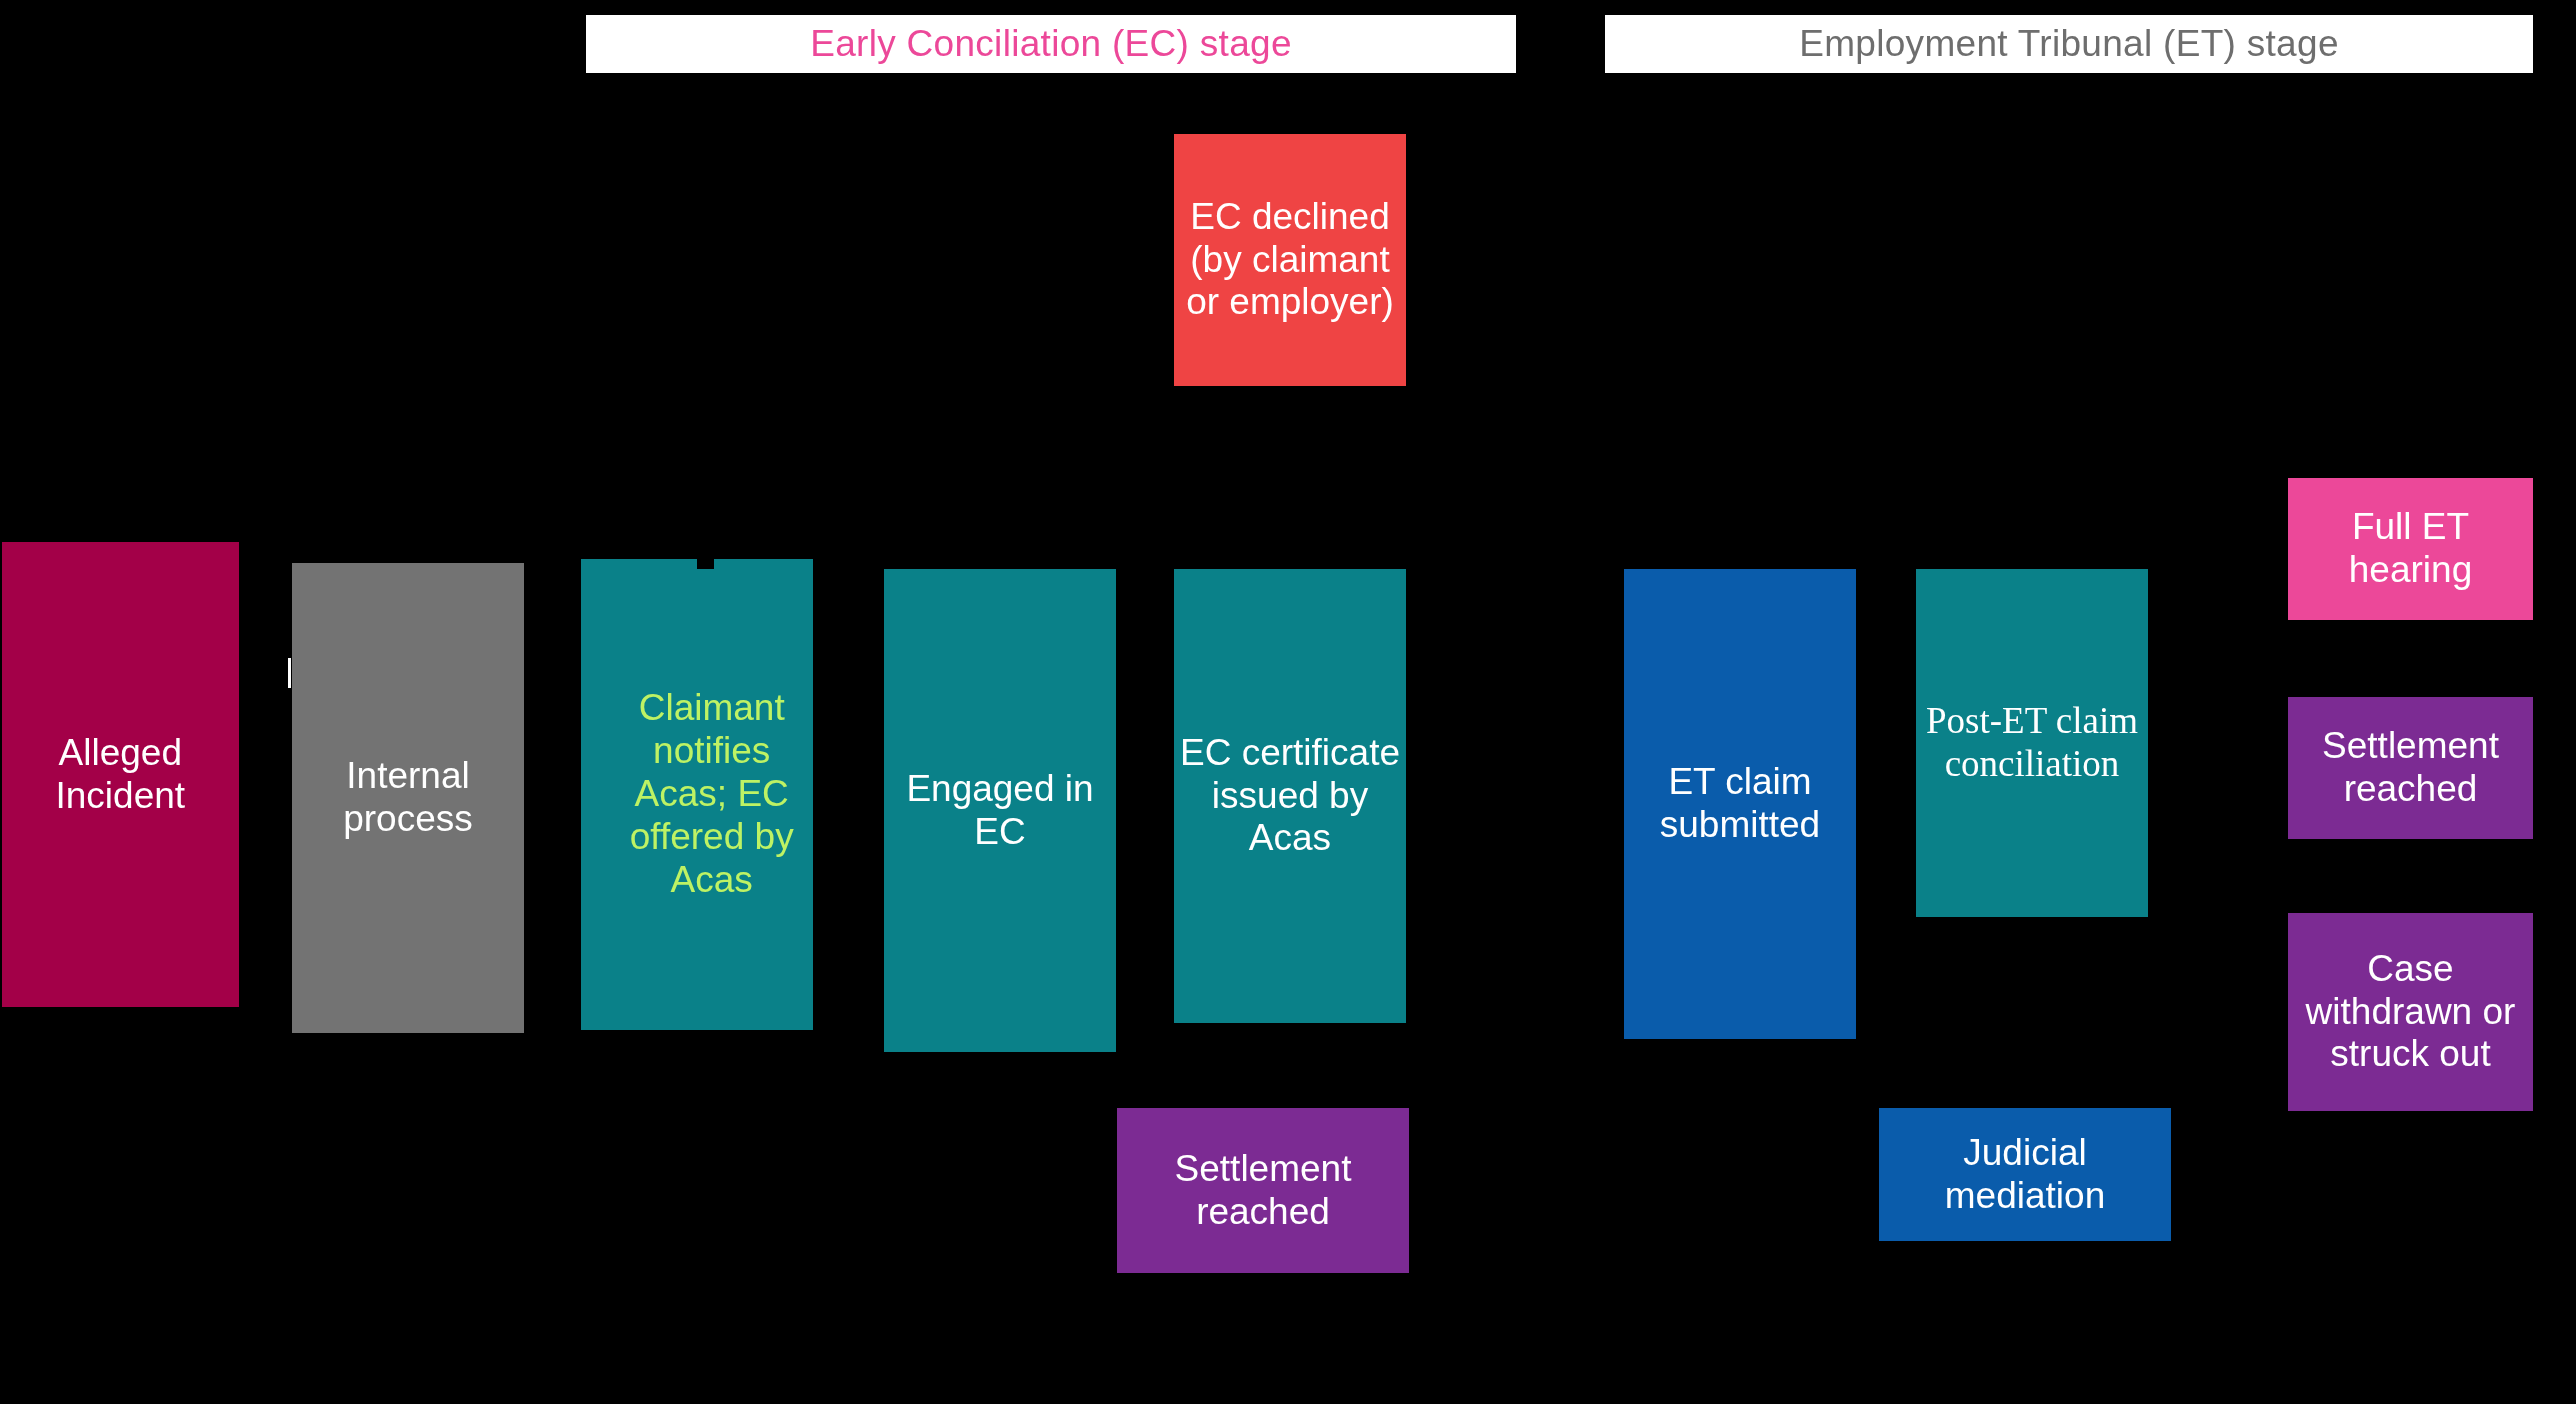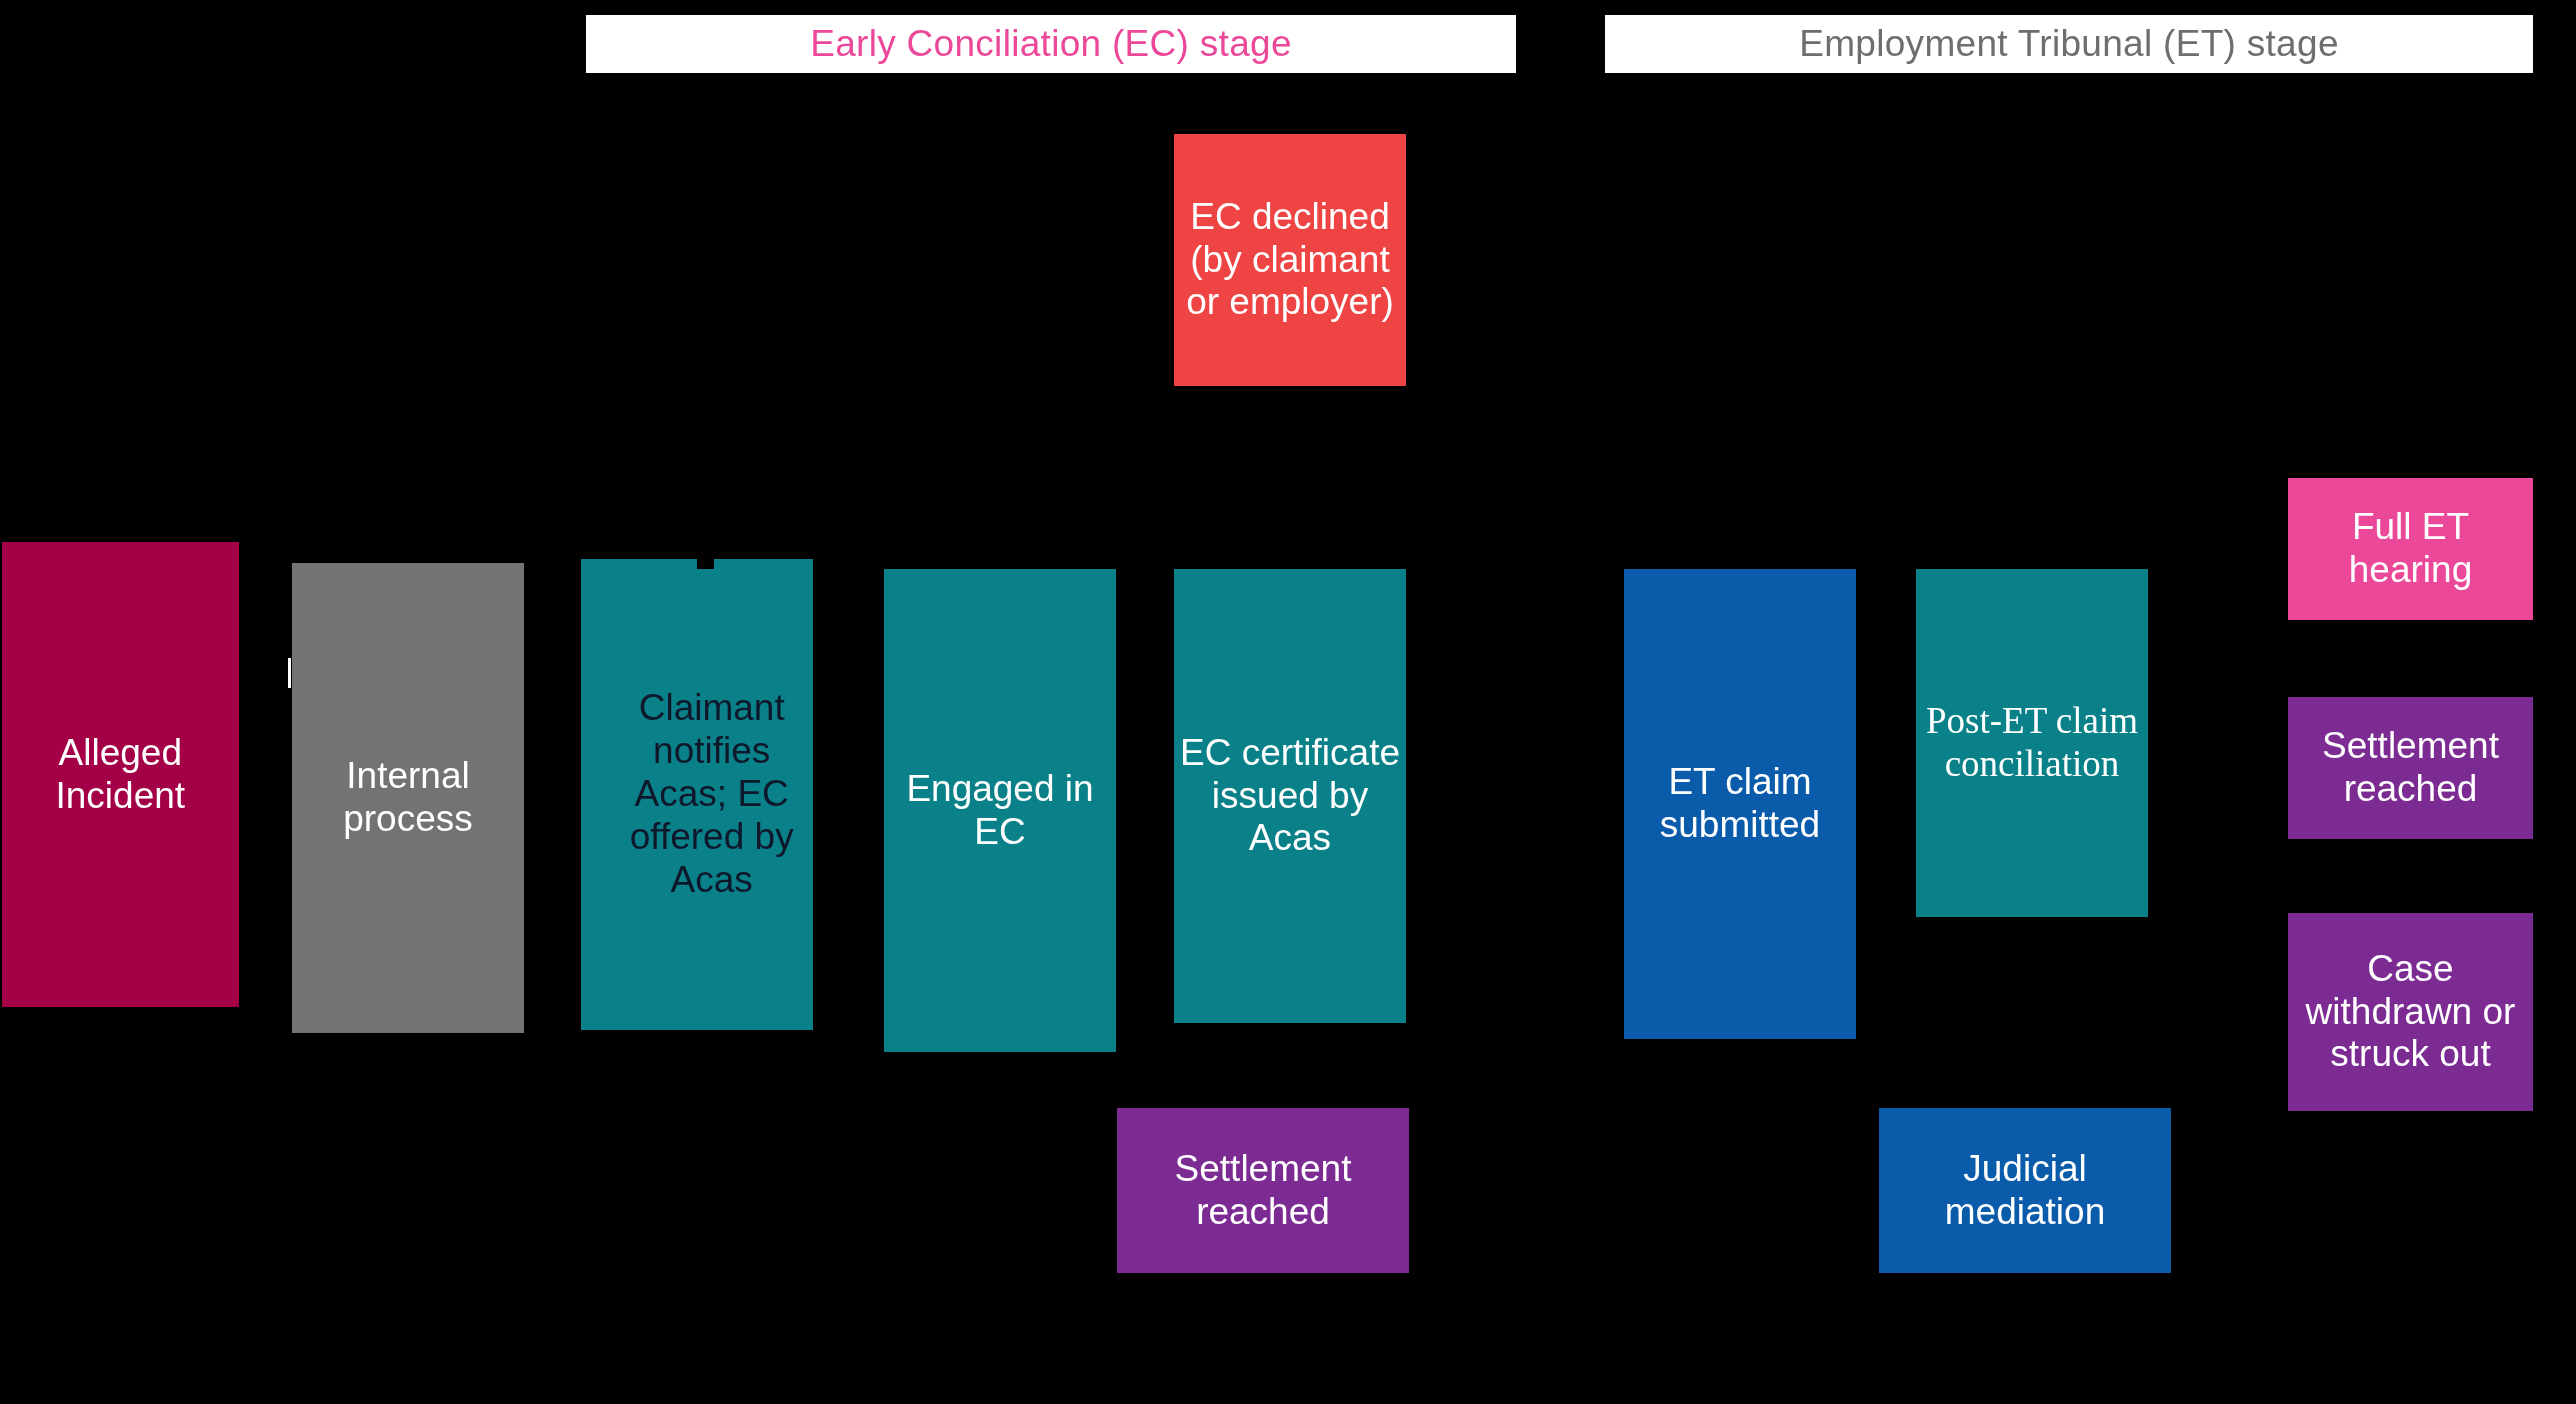--- a/index.html
+++ b/index.html
@@ -56,27 +56,27 @@
 <body>
 
 <div id="stage" style="width: 2576px; height: 1405px; background: rgb(0, 0, 0);">
 
   <div class="banner" id="banner-0" style="left: 586px; top: 15px; width: 930px; height: 58px; background: rgb(255, 255, 255); color: #ec4899;">Early Conciliation (EC) stage</div>
   <div class="banner" id="banner-1" style="left: 1605px; top: 15px; width: 928px; height: 58px; background: rgb(255, 255, 255); color: rgb(110, 110, 110);">Employment Tribunal (ET) stage</div>
 
   <div class="node" id="node-0" style="left: 1174px; top: 134px; width: 232px; height: 252px; background: #ef4444; color: rgb(255, 255, 255); font-size: 37px;">EC declined (by claimant or employer)</div>
   <div class="node" id="node-1" style="left: 1.8px; top: 542px; width: 237px; height: 465px; background: rgb(163, 0, 72); color: rgb(255, 255, 255); font-size: 37px;">Alleged Incident</div>
   <div class="node" id="node-2" style="left: 292px; top: 563px; width: 232px; height: 470px; background: rgb(115, 115, 115); color: rgb(255, 255, 255); font-size: 37px;">Internal process</div>
-  <div class="node" id="node-3" style="left: 581px; top: 559px; width: 232px; height: 471px; background: rgb(10, 129, 137); color: #0f172a; font-size: 37px; padding-left: 33px;">Claimant notifies Acas; EC offered by Acas</div>
+  <div class="node" id="node-3" style="left: 581px; top: 559px; width: 232px; height: 471px; background: rgb(10, 129, 137); color: #bef264; font-size: 37px; padding-left: 33px;">Claimant notifies Acas; EC offered by Acas</div>
   <div class="node" id="node-4" style="left: 884px; top: 569px; width: 232px; height: 483px; background: rgb(10, 129, 137); color: #ffffff; font-size: 37px;">Engaged in EC</div>
   <div class="node" id="node-5" style="left: 1174px; top: 569px; width: 232px; height: 454px; background: rgb(10, 129, 137); color: rgb(255, 255, 255); font-size: 37px;">EC certificate issued by Acas</div>
   <div class="node" id="node-6" style="left: 1624px; top: 569px; width: 232px; height: 470px; background: rgb(10, 92, 171); color: rgb(255, 255, 255); font-size: 37px;">ET claim submitted</div>
   <div class="node" id="node-7" style="left: 1916px; top: 569px; width: 232px; height: 348px; background: rgb(10, 129, 137); color: rgb(255, 255, 255); font-size: 37px; font-family: Liberation Serif, serif;">Post-ET claim conciliation</div>
   <div class="node" id="node-8" style="left: 1117px; top: 1108px; width: 292px; height: 165px; background: rgb(124, 43, 147); color: rgb(255, 255, 255); font-size: 37px;">Settlement reached</div>
-  <div class="node" id="node-9" style="left: 1879px; top: 1108px; width: 292px; height: 165px; background: rgb(10, 92, 171); color: rgb(255, 255, 255); font-size: 37px;">Judicial mediation</div>
+  <div class="node" id="node-9" style="left: 1879px; top: 1108px; width: 292px; height: 133px; background: rgb(10, 92, 171); color: rgb(255, 255, 255); font-size: 37px;">Judicial mediation</div>
   <div class="node" id="node-10" style="left: 2288px; top: 478px; width: 245px; height: 142px; background: #ec4899; color: rgb(255, 255, 255); font-size: 37px;">Full ET hearing</div>
   <div class="node" id="node-11" style="left: 2288px; top: 697px; width: 245px; height: 142px; background: rgb(124, 43, 147); color: rgb(255, 255, 255); font-size: 37px;">Settlement reached</div>
   <div class="node" id="node-12" style="left: 2288px; top: 913px; width: 245px; height: 198px; background: rgb(124, 43, 147); color: rgb(255, 255, 255); font-size: 37px;">Case withdrawn or struck out</div>
 
   <div class="notch" id="mark-0" style="left: 697px; top: 559px; width: 17px; height: 9.7px; background: rgb(0, 0, 0);"></div>
   <div class="tick" id="mark-1" style="left: 288px; top: 658px; width: 3px; height: 30px; background: rgb(255, 255, 255);"></div>
 
 </div>
 
 

